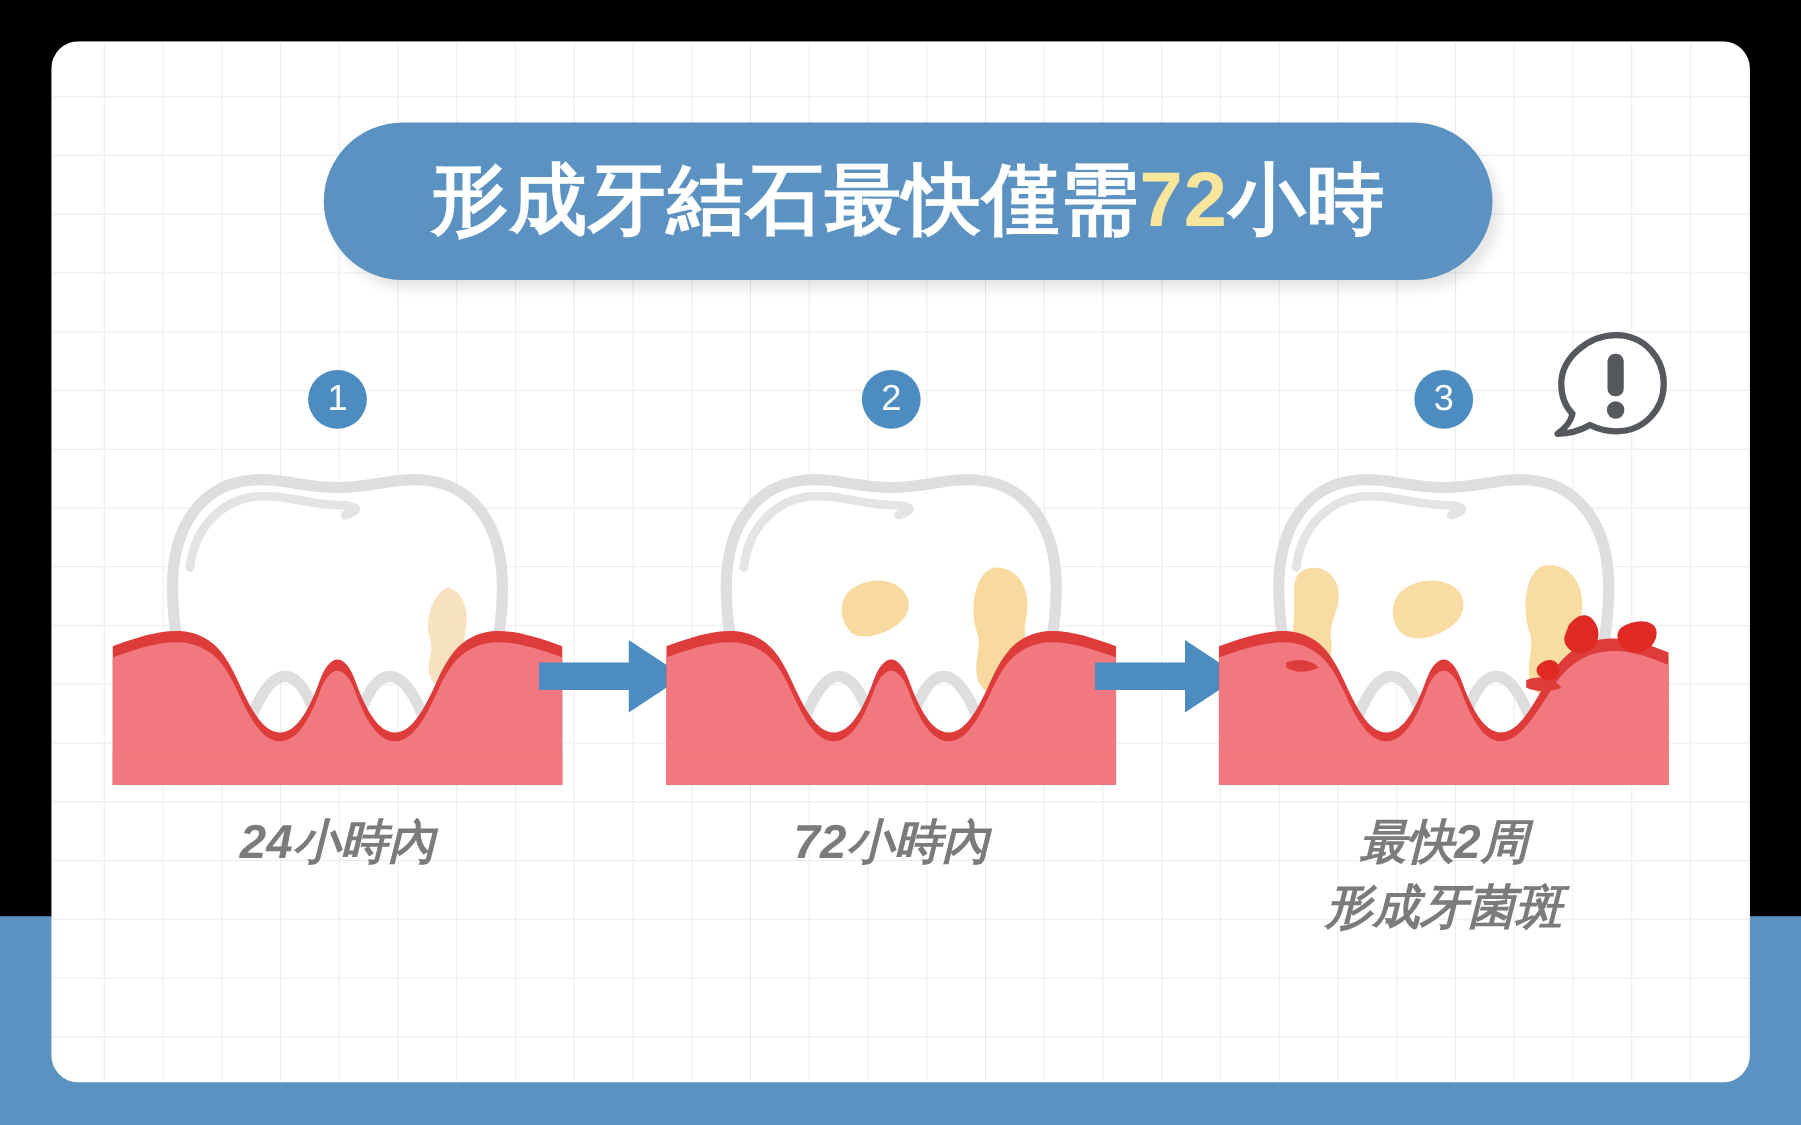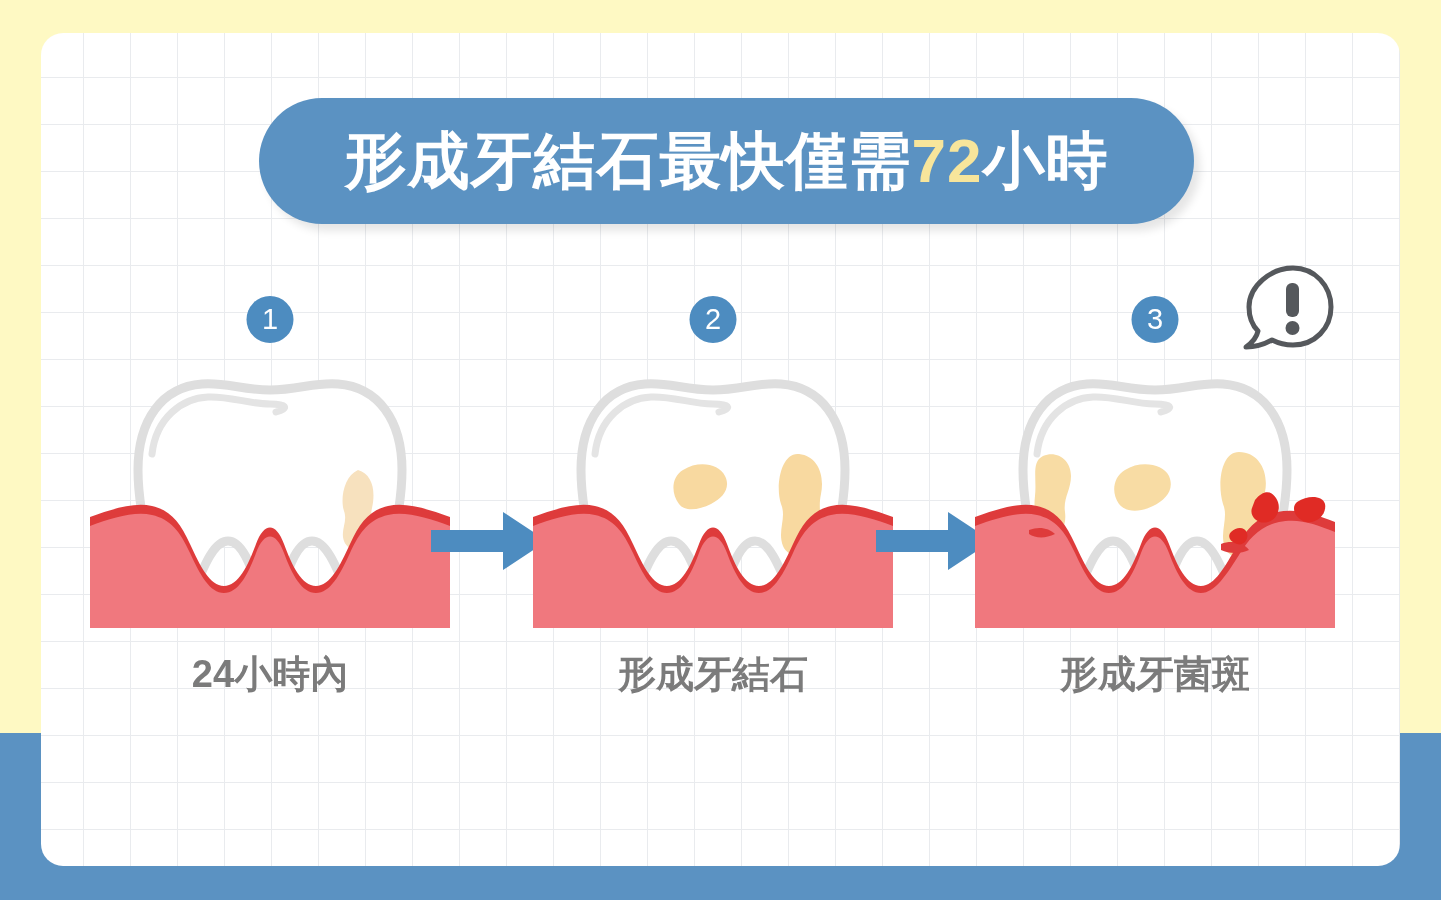--- a/index.html
+++ b/index.html
@@ -11,21 +11,21 @@
     width: 1441px;
     height: 900px;
     font-family: "Liberation Sans", "DejaVu Sans", sans-serif;
     overflow: hidden;
   }
 
   #poster {
     position: relative;
     width: 1441px;
     height: 733px;
-    background: #fef9c3;
+    background: #000000;
   }
 
   
   #card {
     position: absolute;
     left: 41px;
     top: 33px;
     width: 1359px;
     height: 833px;
     background: #ffffff;
@@ -103,20 +103,21 @@
   .step-caption {
     position: absolute;
     top: 352px;
     left: 0;
     width: 100%;
     text-align: center;
     color: #7B7B7B;
     font-size: 38px;
     font-weight: bold;
     line-height: 1.38;
+    font-style: italic;
   }
   .step-caption .ln { display: block; white-space: nowrap; }
 
   
   .arrow {
     position: absolute;
     top: 512px;
     width: 116px;
     height: 58px;
   }
@@ -251,21 +252,21 @@
                C 174 153 186 153 194 175
                C 202 197 212 215 226 215
                C 240 215 250 197 260 175
                C 270 153 280 141 298 137
                C 316 133 338 140 360 148
                L 360 250 L 0 250 Z" fill="#F0787E"></path>
       <rect x="0" y="225" width="360" height="25" fill="#F0787E"></rect>
     </svg>
 
     <div class="step-caption">
-      <span class="ln">形成牙結石</span>
+      <span class="ln">72小時內</span>
     </div>
   </div>
 
   <svg class="arrow" id="arrow-2" viewBox="0 0 116 58">
     <path d="M0 18 L 72 18 L 72 0 L 116 29 L 72 58 L 72 40 L 0 40 Z" fill="#4D8CC0"></path>
   </svg>
 
   <div class="step" id="step-3">
     <div class="step-badge">3</div>
 
@@ -326,20 +327,21 @@
 
       <path d="M280 122 C 288 112 296 112 301 120 C 307 129 303 141 293 144
                C 283 147 274 138 277 130 Z" fill="#E02B25"></path>
       <path d="M322 124 C 334 116 348 118 350 126 C 352 136 342 146 331 144
                C 321 142 315 130 322 124 Z" fill="#E02B25"></path>
       <path d="M256 154 C 262 148 270 149 272 155 C 274 162 268 168 262 166
                C 255 164 252 158 256 154 Z" fill="#E02B25"></path>
     </svg>
 
     <div class="step-caption">
+      <span class="ln">最快2周</span>
       <span class="ln">形成牙菌斑</span>
     </div>
   </div>
 
   <svg id="alert-bubble" viewBox="0 0 94 92">
     <path d="M52 6
              C 74 6 90 24 90 45
              C 90 66 74 83 52 83
              C 44 83 37 81 31 78
              C 24 82 14 85 5 85

